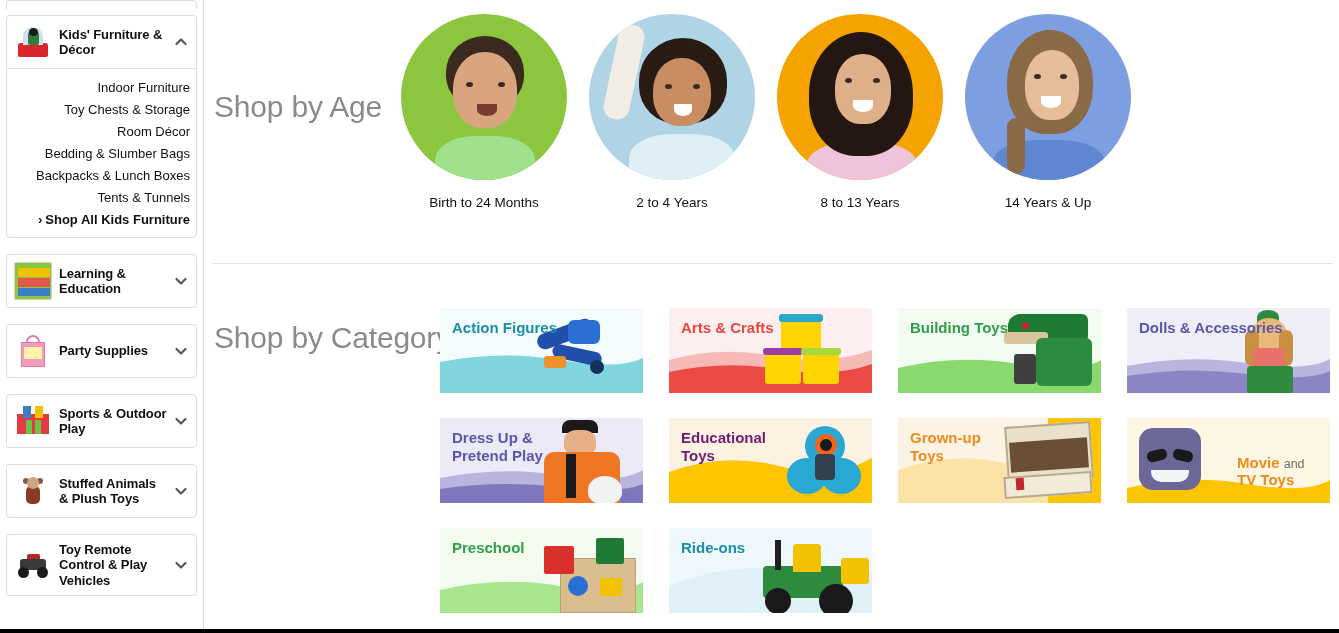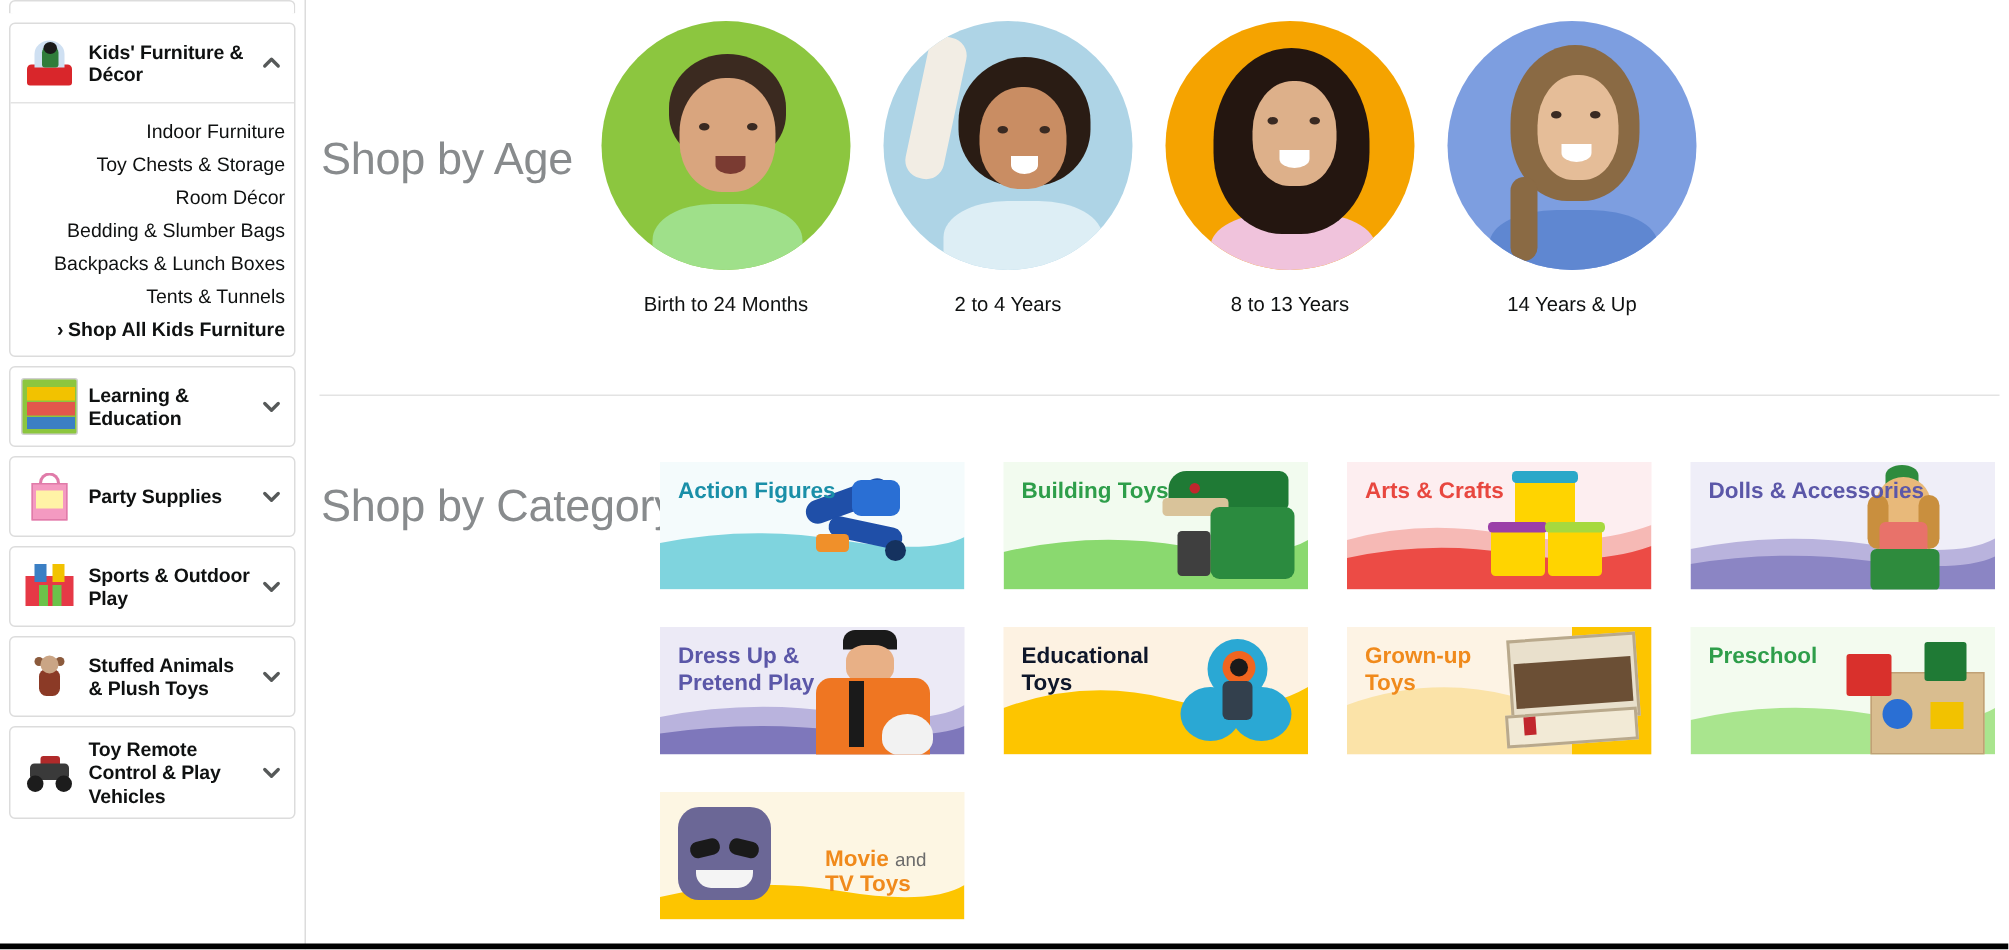--- a/index.html
+++ b/index.html
@@ -18,21 +18,21 @@
     width: 204px; height: 633px;
     background: #ffffff;
     border-right: 1px solid #dcdcdc;
     overflow: hidden;
     padding: 0 4px;
   }
   .nav-card {
     border: 1px solid #dcdcdc;
     border-radius: 4px;
     background: #fff;
-    margin: 0 2px 6px 2px;
+    margin: 0 2px 16px 2px;
   }
   .nav-card.top-stub { height: 9px; margin-bottom: 6px; border-bottom: none;
                        border-radius: 4px 4px 0 0; }
   .nav-head {
     display: flex; align-items: center; gap: 7px;
     padding: 7px 8px 7px 7px;
     min-height: 48px;
     cursor: pointer;
   }
   .nav-card.expanded > .nav-head { border-bottom: 1px solid #e3e3e3; }
@@ -373,48 +373,48 @@
               <path d="M0 14 Q60 2 120 12 T203 10 L203 45 L0 45 Z" fill="#7fd4de"></path>
             </svg>
           <span class="art" style="left:96px;top:18px;width:58px;height:16px;background:#1f4fa8;border-radius:8px;transform:rotate(-20deg)"></span>
           <span class="art" style="left:128px;top:12px;width:32px;height:24px;background:#2a6fd4;border-radius:6px"></span>
           <span class="art" style="left:112px;top:40px;width:50px;height:14px;background:#1f4fa8;border-radius:7px;transform:rotate(12deg)"></span>
           <span class="art" style="left:104px;top:48px;width:22px;height:12px;background:#f0902a;border-radius:3px"></span>
           <span class="art" style="left:150px;top:52px;width:14px;height:14px;background:#15325f;border-radius:50%"></span>
           <span class="cat-text" style="color:#1a8fa8">Action Figures</span>
         </div>
 
-        <div class="cat-tile" style="background:#f2fbef">
-          <svg class="wave" style="top:44px;height:41px" viewBox="0 0 203 41" preserveAspectRatio="none">
-              <path d="M0 16 Q60 2 120 12 T203 8 L203 41 L0 41 Z" fill="#8ad96f"></path>
-            </svg>
-          <span class="art" style="left:110px;top:6px;width:80px;height:26px;background:#1f7a35;border-radius:12px 6px 4px 4px"></span>
-          <span class="art" style="left:106px;top:24px;width:44px;height:12px;background:#d9c39a;border-radius:3px"></span>
-          <span class="art" style="left:138px;top:30px;width:56px;height:48px;background:#2b8b3f;border-radius:6px"></span>
-          <span class="art" style="left:116px;top:46px;width:22px;height:30px;background:#3f3f3f;border-radius:3px"></span>
-          <span class="art" style="left:124px;top:14px;width:7px;height:7px;background:#c1272d;border-radius:50%"></span>
-          <span class="cat-text" style="color:#2e9e4a">Building Toys</span>
-        </div>
-
         <div class="cat-tile" style="background:#fdeef0">
           <svg class="wave" style="top:34px;height:51px" viewBox="0 0 203 51" preserveAspectRatio="none">
               <path d="M0 18 Q50 4 105 14 T203 8 L203 51 L0 51 Z" fill="#f6b9b5"></path>
             </svg>
           <svg class="wave" style="top:52px;height:33px" viewBox="0 0 203 33" preserveAspectRatio="none">
               <path d="M0 12 Q55 0 110 9 T203 4 L203 33 L0 33 Z" fill="#ec4b45"></path>
             </svg>
           <span class="art" style="left:112px;top:10px;width:40px;height:34px;background:#ffd400;border-radius:3px"></span>
           <span class="art" style="left:110px;top:6px;width:44px;height:8px;background:#2aa8c9;border-radius:3px"></span>
           <span class="art" style="left:96px;top:44px;width:36px;height:32px;background:#ffd400;border-radius:3px"></span>
           <span class="art" style="left:94px;top:40px;width:40px;height:7px;background:#9b3fa8;border-radius:3px"></span>
           <span class="art" style="left:134px;top:44px;width:36px;height:32px;background:#ffd400;border-radius:3px"></span>
           <span class="art" style="left:132px;top:40px;width:40px;height:7px;background:#a6d93f;border-radius:3px"></span>
           <span class="cat-text" style="color:#e8473f">Arts &amp; Crafts</span>
         </div>
 
+        <div class="cat-tile" style="background:#f2fbef">
+          <svg class="wave" style="top:44px;height:41px" viewBox="0 0 203 41" preserveAspectRatio="none">
+              <path d="M0 16 Q60 2 120 12 T203 8 L203 41 L0 41 Z" fill="#8ad96f"></path>
+            </svg>
+          <span class="art" style="left:110px;top:6px;width:80px;height:26px;background:#1f7a35;border-radius:12px 6px 4px 4px"></span>
+          <span class="art" style="left:106px;top:24px;width:44px;height:12px;background:#d9c39a;border-radius:3px"></span>
+          <span class="art" style="left:138px;top:30px;width:56px;height:48px;background:#2b8b3f;border-radius:6px"></span>
+          <span class="art" style="left:116px;top:46px;width:22px;height:30px;background:#3f3f3f;border-radius:3px"></span>
+          <span class="art" style="left:124px;top:14px;width:7px;height:7px;background:#c1272d;border-radius:50%"></span>
+          <span class="cat-text" style="color:#2e9e4a">Building Toys</span>
+        </div>
+
         <div class="cat-tile" style="background:#efeef8">
           <svg class="wave" style="top:42px;height:43px" viewBox="0 0 203 43" preserveAspectRatio="none">
               <path d="M0 16 Q60 4 120 13 T203 9 L203 43 L0 43 Z" fill="#b9b3dd"></path>
             </svg>
           <svg class="wave" style="top:58px;height:27px" viewBox="0 0 203 27" preserveAspectRatio="none">
               <path d="M0 10 Q60 0 120 8 T203 5 L203 27 L0 27 Z" fill="#8b85c4"></path>
             </svg>
           <span class="art" style="left:130px;top:2px;width:22px;height:14px;background:#2e8b3d;border-radius:50% 50% 0 0"></span>
           <span class="art" style="left:124px;top:10px;width:36px;height:34px;background:#e8b97a;border-radius:50%"></span>
           <span class="art" style="left:118px;top:22px;width:14px;height:36px;background:#c98f3e;border-radius:7px"></span>
@@ -443,64 +443,76 @@
         <div class="cat-tile" style="background:#fdf2e2">
           <svg class="wave" style="top:32px;height:53px" viewBox="0 0 203 53" preserveAspectRatio="none">
               <path d="M0 22 Q55 2 110 16 T203 8 L203 53 L0 53 Z" fill="#fdc500"></path>
             </svg>
           <span class="art" style="left:136px;top:8px;width:40px;height:40px;background:#2aa8d4;border-radius:50%"></span>
           <span class="art" style="left:146px;top:16px;width:22px;height:22px;background:#f0651f;border-radius:50%"></span>
           <span class="art" style="left:151px;top:21px;width:12px;height:12px;background:#1a1a1a;border-radius:50%"></span>
           <span class="art" style="left:118px;top:40px;width:40px;height:36px;background:#2aa8d4;border-radius:50%"></span>
           <span class="art" style="left:152px;top:40px;width:40px;height:36px;background:#2aa8d4;border-radius:50%"></span>
           <span class="art" style="left:146px;top:36px;width:20px;height:26px;background:#33404d;border-radius:4px"></span>
-          <span class="cat-text" style="color:#0f172a">Educational
+          <span class="cat-text" style="color:#701a75">Educational
 Toys</span>
         </div>
 
 
         <div class="cat-tile" style="background:#fdf3e4">
           <svg class="wave" style="top:28px;height:57px" viewBox="0 0 203 57" preserveAspectRatio="none">
               <path d="M0 24 Q55 4 110 18 T203 10 L203 57 L0 57 Z" fill="#fbe3a8"></path>
             </svg>
           <span class="art" style="left:150px;top:0px;width:53px;height:85px;background:#fdc500"></span>
           <span class="art" style="left:108px;top:6px;width:86px;height:56px;background:#e9e0cc;border:2px solid #b9a98c;transform:rotate(-4deg)"></span>
           <span class="art" style="left:112px;top:22px;width:78px;height:30px;background:#6b4f35;transform:rotate(-4deg)"></span>
           <span class="art" style="left:106px;top:56px;width:88px;height:22px;background:#f2ead6;border:2px solid #b9a98c;transform:rotate(-4deg)"></span>
           <span class="art" style="left:118px;top:60px;width:8px;height:12px;background:#c1272d;transform:rotate(-4deg)"></span>
           <span class="cat-text" style="color:#f08a1c">Grown-up
 Toys</span>
         </div>
 
-
-        <div class="cat-tile" style="background:#f3fbef">
-          <svg class="wave" style="top:46px;height:39px" viewBox="0 0 203 39" preserveAspectRatio="none">
-              <path d="M0 16 Q60 2 120 12 T203 8 L203 39 L0 39 Z" fill="#a9e58e"></path>
-            </svg>
-          <span class="art" style="left:120px;top:30px;width:76px;height:55px;background:#d9bd8f;border:1px solid #c0a176"></span>
-          <span class="art" style="left:104px;top:18px;width:30px;height:28px;background:#d9302c;border-radius:2px"></span>
-          <span class="art" style="left:156px;top:10px;width:28px;height:26px;background:#1f7a35;border-radius:2px"></span>
-          <span class="art" style="left:128px;top:48px;width:20px;height:20px;background:#2a6fd4;border-radius:50%"></span>
-          <span class="art" style="left:160px;top:50px;width:22px;height:18px;background:#f2c200"></span>
-          <span class="cat-text" style="color:#2e9e4a">Preschool</span>
-        </div>
 
         <div class="cat-tile" style="background:#fdf6e3">
           <svg class="wave" style="top:56px;height:29px" viewBox="0 0 203 29" preserveAspectRatio="none">
               <path d="M0 14 Q60 0 120 10 T203 6 L203 29 L0 29 Z" fill="#fdc500"></path>
             </svg>
           <span class="art" style="left:12px;top:10px;width:62px;height:62px;background:#6b6796;border-radius:14px"></span>
           <span class="art" style="left:20px;top:32px;width:20px;height:11px;background:#1a1a1a;border-radius:5px;transform:rotate(-14deg)"></span>
           <span class="art" style="left:46px;top:32px;width:20px;height:11px;background:#1a1a1a;border-radius:5px;transform:rotate(14deg)"></span>
           <span class="art" style="left:24px;top:52px;width:38px;height:12px;background:#f4f4f4;border-radius:0 0 10px 10px"></span>
           <span class="cat-text" style="color:#f08a1c;left:110px;top:18px">
             <span>Movie <span class="small-and">and</span>
 TV Toys</span>
           </span>
         </div>
 
+        <div class="cat-tile" style="background:#f3fbef">
+          <svg class="wave" style="top:46px;height:39px" viewBox="0 0 203 39" preserveAspectRatio="none">
+              <path d="M0 16 Q60 2 120 12 T203 8 L203 39 L0 39 Z" fill="#a9e58e"></path>
+            </svg>
+          <span class="art" style="left:120px;top:30px;width:76px;height:55px;background:#d9bd8f;border:1px solid #c0a176"></span>
+          <span class="art" style="left:104px;top:18px;width:30px;height:28px;background:#d9302c;border-radius:2px"></span>
+          <span class="art" style="left:156px;top:10px;width:28px;height:26px;background:#1f7a35;border-radius:2px"></span>
+          <span class="art" style="left:128px;top:48px;width:20px;height:20px;background:#2a6fd4;border-radius:50%"></span>
+          <span class="art" style="left:160px;top:50px;width:22px;height:18px;background:#f2c200"></span>
+          <span class="cat-text" style="color:#2e9e4a">Preschool</span>
+        </div>
+
+        <div class="cat-tile" style="background:#eef7fb">
+          <svg class="wave" style="top:24px;height:61px" viewBox="0 0 203 61" preserveAspectRatio="none">
+              <path d="M0 34 Q70 6 140 22 T203 12 L203 61 L0 61 Z" fill="#dff0f7"></path>
+            </svg>
+          <span class="art" style="left:94px;top:38px;width:80px;height:32px;background:#2e8b3d;border-radius:4px"></span>
+          <span class="art" style="left:124px;top:16px;width:28px;height:28px;background:#f2c200;border-radius:4px 4px 0 0"></span>
+          <span class="art" style="left:106px;top:12px;width:6px;height:30px;background:#1f1f1f"></span>
+          <span class="art" style="left:96px;top:60px;width:26px;height:26px;background:#1a1a1a;border-radius:50%"></span>
+          <span class="art" style="left:150px;top:56px;width:34px;height:34px;background:#1a1a1a;border-radius:50%"></span>
+          <span class="art" style="left:172px;top:30px;width:28px;height:26px;background:#f2c200;border-radius:3px"></span>
+          <span class="cat-text" style="color:#1a8fa8">Ride-ons</span>
+        </div>
 
       </div>
     </div>
   </div>
 
   <div id="bottom-bar"></div>
 </div>
 
 </body></html>

